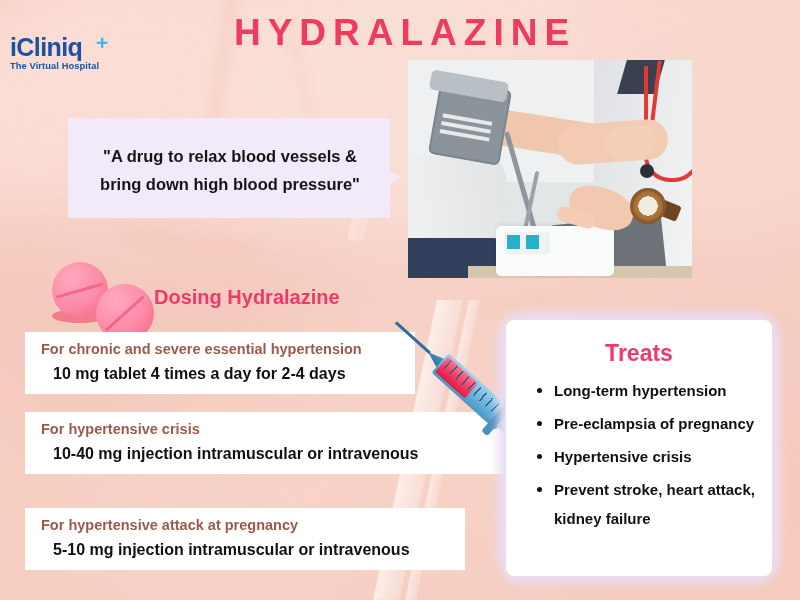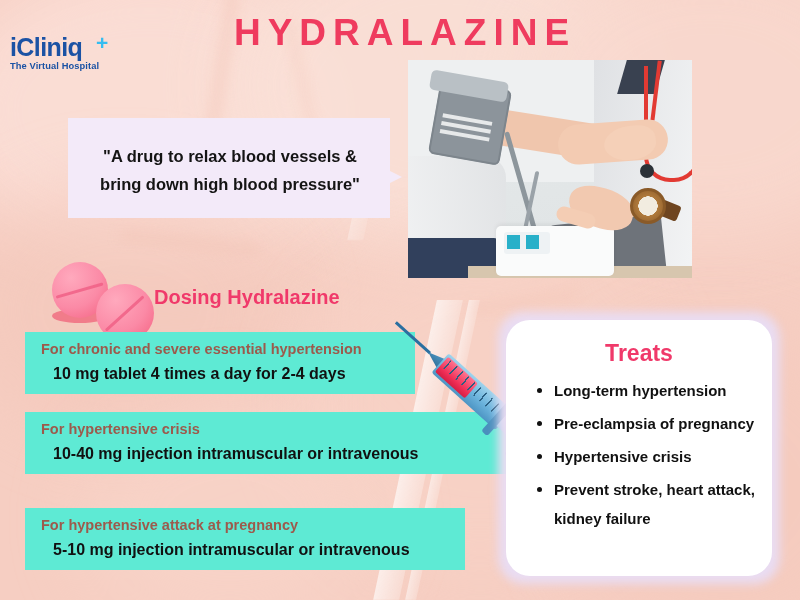--- a/index.html
+++ b/index.html
@@ -107,21 +107,21 @@
   .pill .score{position:absolute;left:6%;right:6%;top:48%;height:2.5px;background:#f06086;opacity:.85;border-radius:2px;}
   #pill1{left:52px;top:262px;width:56px;height:56px;}
   #pill1 .score{transform:rotate(-16deg);}
   #pill2{left:96px;top:284px;width:58px;height:58px;}
   #pill2 .score{transform:rotate(-42deg);}
 
   
   #dosing-heading{position:absolute;left:154px;top:286px;font-size:20px;font-weight:bold;color:#f0396a;}
 
   
-  .card{position:absolute;left:25px;background:#5eead4;}
+  .card{position:absolute;left:25px;background:#ffffff;}
   .card .hd{position:absolute;left:16px;font-size:14.5px;font-weight:bold;color:#9c5a4c;}
   .card .bd{position:absolute;left:28px;font-size:16px;font-weight:bold;color:#111;}
   #card1{top:332px;width:390px;height:62px;}
   #card1 .hd{top:9px;}
   #card1 .bd{top:33px;}
   #card2{top:412px;width:483px;height:62px;}
   #card2 .hd{top:9px;}
   #card2 .bd{top:33px;}
   #card3{top:508px;width:440px;height:62px;}
   #card3 .hd{top:9px;}
@@ -140,21 +140,21 @@
                  background:linear-gradient(180deg,#4f97c5,#2e7099);clip-path:polygon(0 50%,100% 0,100% 100%);}
   #syringe .needle{position:absolute;left:-36px;top:73px;width:46px;height:3px;background:#2a6fa0;}
   #syringe .plunger{position:absolute;left:104px;top:66px;width:34px;height:18px;border-radius:2px;
                     background:linear-gradient(180deg,#cfe9f7,#8fc5e4);}
   #syringe .flange{position:absolute;left:100px;top:52px;width:8px;height:46px;border-radius:3px;background:#4a8fbd;}
   #syringe .thumb{position:absolute;left:132px;top:50px;width:9px;height:50px;border-radius:4px;background:#4a8fbd;}
 
   
   #treats-glow{position:absolute;left:498px;top:312px;width:282px;height:272px;border-radius:26px;
                background:#e9dcf2;filter:blur(5px);}
-  #treats{position:absolute;left:506px;top:320px;width:266px;height:256px;background:#fff;border-radius:24px;}
+  #treats{position:absolute;left:506px;top:320px;width:266px;height:256px;background:#fff;border-radius:8px;}
   #treats h2{margin:0;position:absolute;left:0;right:0;top:20px;text-align:center;
              font-size:23px;font-weight:bold;color:#f0396a;}
   #treats ul{margin:0;position:absolute;left:26px;top:56px;right:12px;padding-left:22px;}
   #treats li{font-size:15px;font-weight:bold;color:#111;line-height:29px;margin-bottom:4px;}
   #treats li::marker{font-size:17px;}
 </style>
 </head>
 <body>
 
 <div id="bg">

